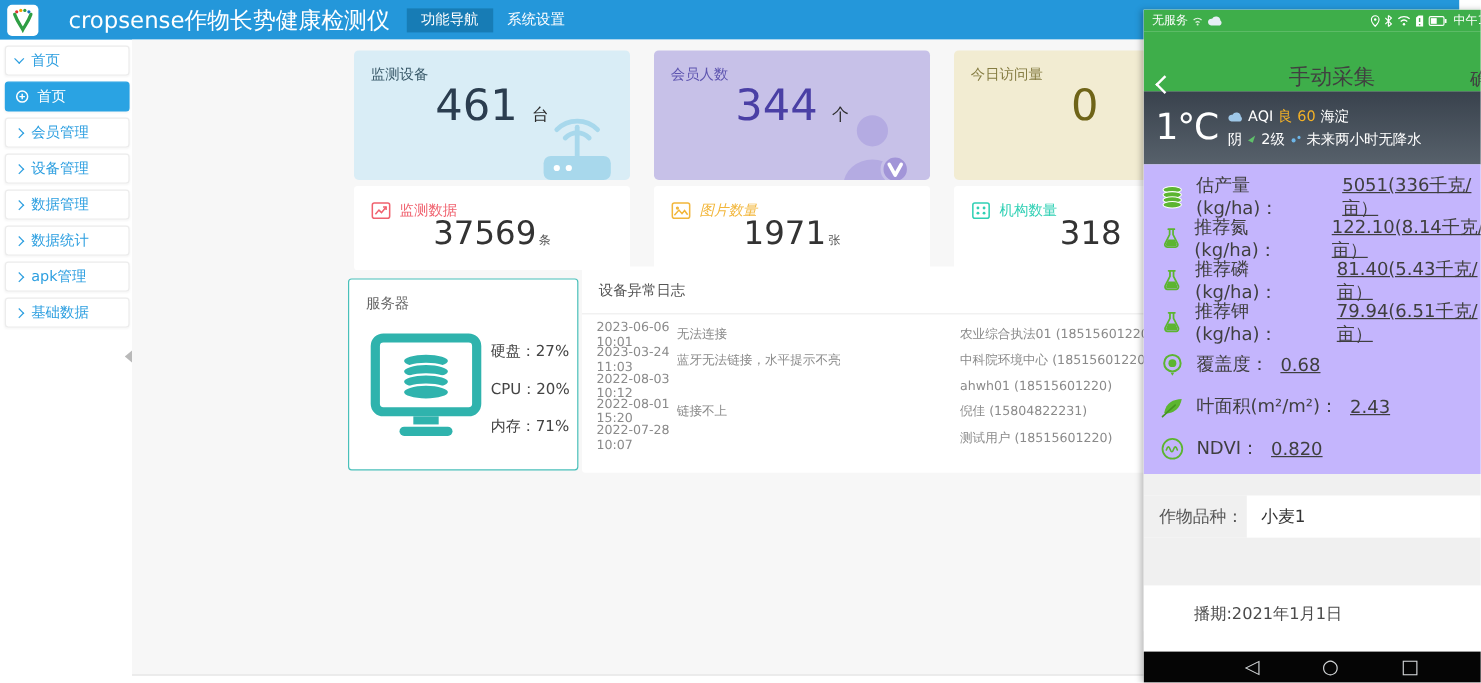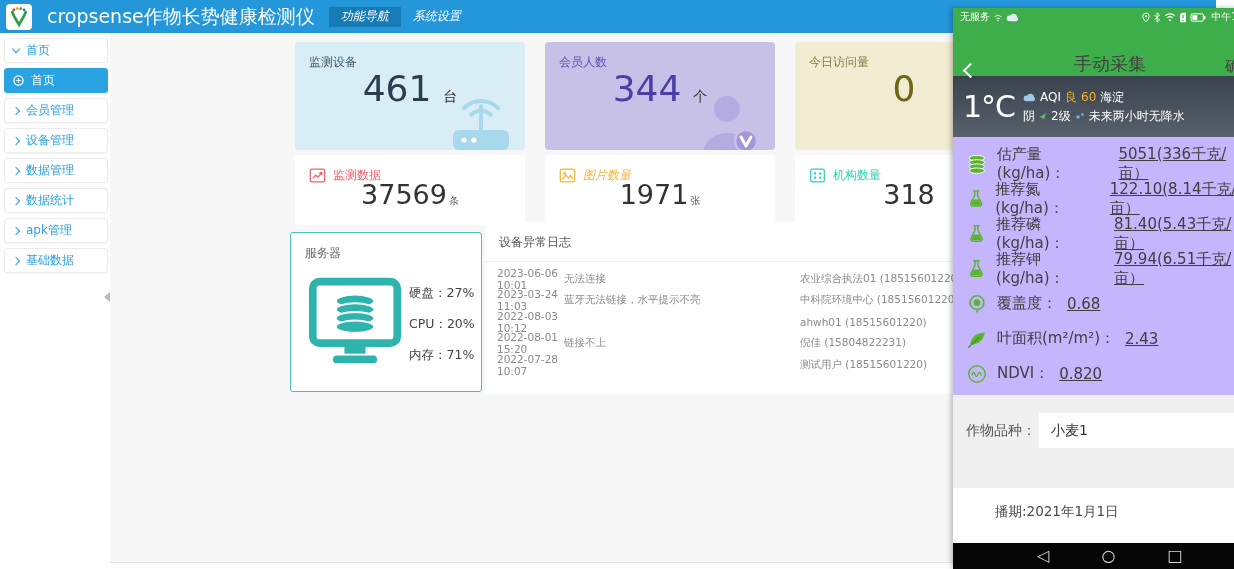--- a/index.html
+++ b/index.html
@@ -2,22 +2,22 @@
 <html><head>
 <meta charset="utf-8">
 <style>
   * { margin:0; padding:0; box-sizing:border-box; }
   body { font-family:"DejaVu Sans","Liberation Sans",sans-serif; background:#ffffff; }
   .stage { position:relative; width:1234px; height:569px; background:#fff; overflow:hidden; }
 
   
   .web-header { position:absolute; left:0; top:0; width:1216px; height:33px; background:#2497da; display:flex; align-items:center; }
   .logo { width:26px; height:26px; margin-left:6px; background:#fff; border-radius:4px; flex:0 0 auto; display:flex; align-items:center; justify-content:center; }
-  .web-title { color:#fff; font-size:19px; margin-left:15px; white-space:nowrap; }
-  .tabs { display:flex; height:20px; margin-left:14px;font-style:italic; }
+  .web-title { color:#fff; font-size:19px; margin-left:25px; white-space:nowrap; }
+  .tabs { display:flex; height:20px; margin-left:14px; }
   .tab { padding:0 12px; display:flex; align-items:center; color:#fff; font-size:12px; cursor:pointer; }
   .tab.active { background:#177cb5; }
 
   .sidebar { position:absolute; left:4px; top:38px; width:104px; }
   .side-box { background:#fff; border:1px solid #ececec; border-radius:3px; margin-bottom:5px; height:25px; padding:0 8px; color:#2d9fe0; font-size:12px; display:flex; align-items:center; gap:7px; box-shadow:0 1px 2px rgba(0,0,0,0.04); cursor:pointer; }
   .side-box.active { background:#2aa3e3; border-color:#2aa3e3; color:#fff; }
   .chev { width:6px; height:6px; border-right:1.5px solid #2d9fe0; border-bottom:1.5px solid #2d9fe0; flex:0 0 auto; }
   .chev.right { transform:rotate(-45deg); }
   .chev.down { transform:rotate(45deg); margin-top:-3px; }
 

